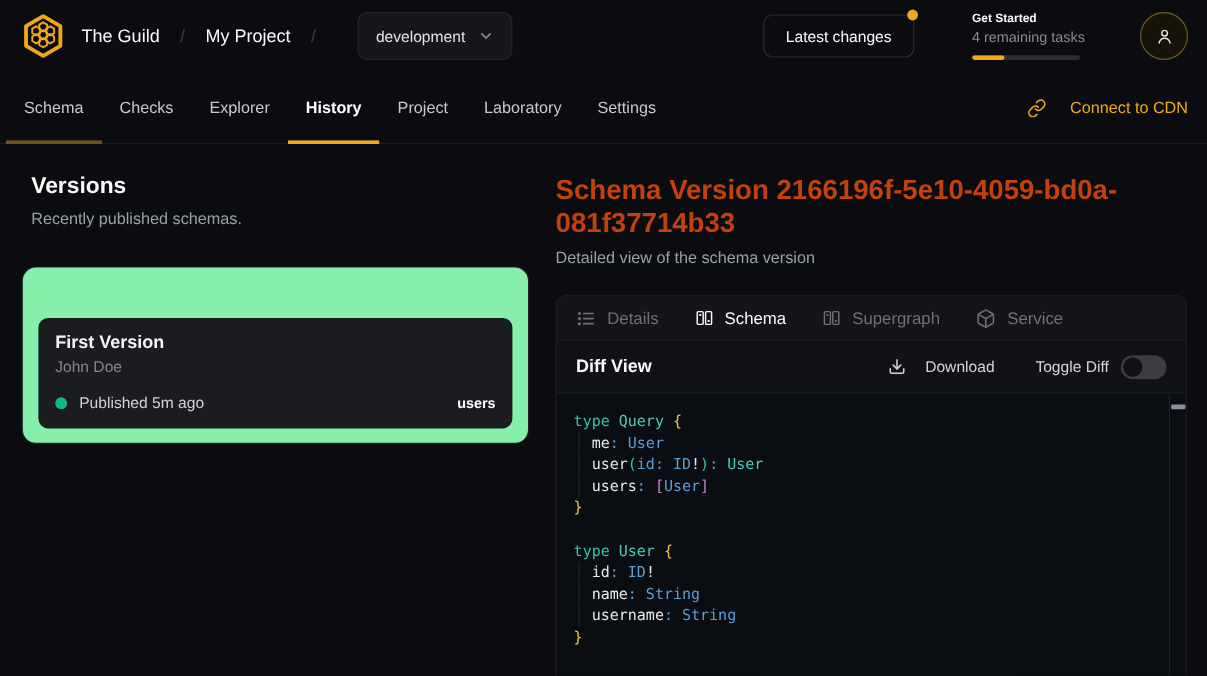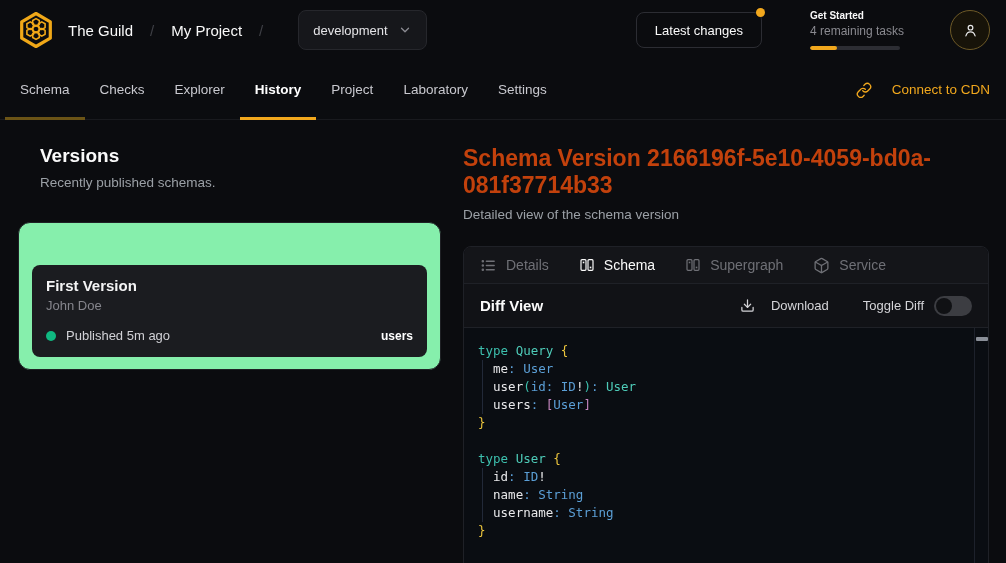--- a/index.html
+++ b/index.html
@@ -33,21 +33,21 @@
   .nav-tab{position:relative;display:flex;align-items:center;padding:0 15px;font-size:13.5px;color:#c9c9cf;cursor:pointer}
   .nav-tab.active{color:#ffffff;font-weight:700}
   .nav-tab.u-bright::after,.nav-tab.u-dim::after{content:'';position:absolute;left:0;right:0;bottom:-1px;height:3px}
   .nav-tab.u-bright::after{background:#f2a81d}
   .nav-tab.u-dim::after{background:#6b5416}
   .cdn-link{margin-left:auto;display:flex;align-items:center;gap:20px;color:#f2a81d;font-size:13.5px;cursor:pointer}
 
   
   .main{display:flex;align-items:flex-start}
   .left-col{width:463px;flex:0 0 auto;padding:25px 22px 0 18px}
-  .left-head{margin-left:22px}
+  .left-head{margin-left:8px}
   .panel-title{font-size:19px;font-weight:700;color:#fafafa}
   .panel-sub{font-size:13.5px;color:#9ba0a6;margin-top:8px}
   .versions-card{margin-top:32px;background:#86efac;border:1px solid #1f2125;border-radius:12px;padding:42px 13px 12px}
   .version-item{background:#1b1c20;border-radius:8px;padding:12px 14px 14px;cursor:pointer}
   .vi-name{font-size:15px;font-weight:600;color:#f4f4f5}
   .vi-author{font-size:13px;color:#85858c;margin-top:4px}
   .vi-row{display:flex;align-items:center;margin-top:15px}
   .vi-dot{width:10px;height:10px;border-radius:50%;margin-right:10px}
   .vi-status{font-size:13px;color:#d1d1d6}
   .vi-badge{margin-left:auto;font-size:12px;font-weight:700;color:#ffffff}

